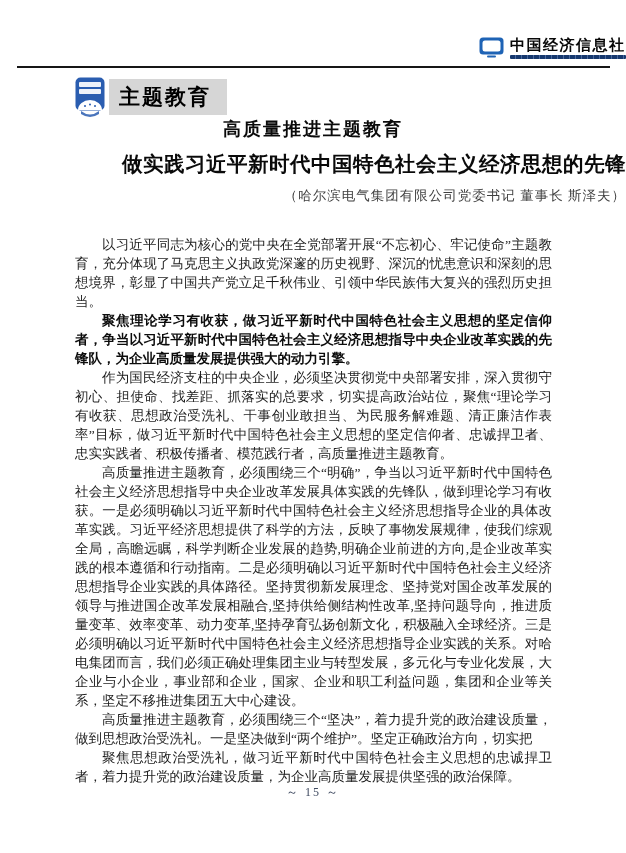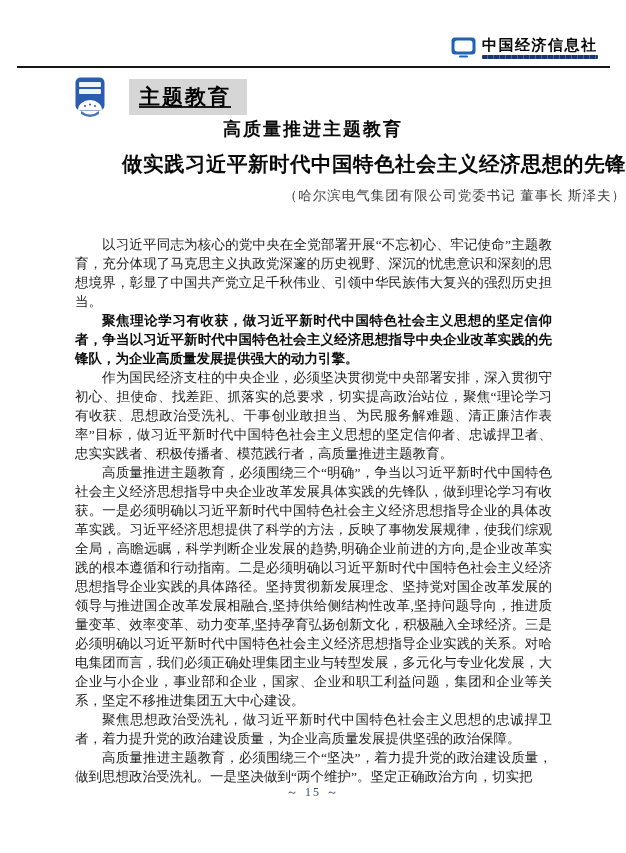--- a/index.html
+++ b/index.html
@@ -10,40 +10,39 @@
     margin:0 auto;
     background:#ffffff;
     overflow:hidden;
     font-family:"Liberation Serif","DejaVu Serif",serif;
     color:#1d1d1d;
   }
   
   .header { padding-top:36px; }
   .logo-row {
     display:flex; justify-content:flex-end; align-items:center;
-    padding-right:28px; gap:6px;
+    gap:6px;
   }
   .logo-icon { width:25px; height:21px; display:inline-block; }
   .logo-text-wrap { display:flex; flex-direction:column; align-items:flex-start; }
   .logo-text {
     font-family:"Liberation Sans","DejaVu Sans",sans-serif;
     font-weight:bold; font-size:15px; letter-spacing:1.5px; color:#080808;
     line-height:17px; white-space:nowrap;
   }
   .logo-tagline-bar {
     width:116px; height:4px; margin-top:2px;
     background:repeating-linear-gradient(90deg,#16386e 0 5px,#4a6aa0 5px 6px);
     border-radius:1px;
   }
   .header-rule { height:2px; background:#161616; margin:7px 16px 0 17px; }
   
   .badge-row {
-    display:flex; align-items:flex-start; gap:24px;
+    display:flex; align-items:flex-start; gap:4px;
     margin:9px 0 0 75px;
-    text-decoration:underline;
   }
   .badge-icon { width:30px; height:40px; display:inline-block; flex:0 0 auto; }
   .badge-label {
     display:inline-block;
     background:#d6d6d6;
     font-family:"Liberation Sans","DejaVu Sans",sans-serif;
     font-weight:bold; font-size:21px; color:#000;
     letter-spacing:2px;
     padding:5px 16px 5px 10px;
     margin-top:2px;
@@ -127,21 +126,21 @@
 
   <h1 class="title">高质量推进主题教育</h1>
   <h2 class="subtitle">做实践习近平新时代中国特色社会主义经济思想的先锋</h2>
   <div class="byline">（哈尔滨电气集团有限公司党委书记 董事长 斯泽夫）</div>
 
   <div class="body">
       <p class="para">以习近平同志为核心的党中央在全党部署开展“不忘初心、牢记使命”主题教育，充分体现了马克思主义执政党深邃的历史视野、深沉的忧患意识和深刻的思想境界，彰显了中国共产党立足千秋伟业、引领中华民族伟大复兴的强烈历史担当。</p>
       <p class="para bold">聚焦理论学习有收获，做习近平新时代中国特色社会主义思想的坚定信仰者，争当以习近平新时代中国特色社会主义经济思想指导中央企业改革实践的先锋队，为企业高质量发展提供强大的动力引擎。</p>
       <p class="para">作为国民经济支柱的中央企业，必须坚决贯彻党中央部署安排，深入贯彻守初心、担使命、找差距、抓落实的总要求，切实提高政治站位，聚焦“理论学习有收获、思想政治受洗礼、干事创业敢担当、为民服务解难题、清正廉洁作表率”目标，做习近平新时代中国特色社会主义思想的坚定信仰者、忠诚捍卫者、忠实实践者、积极传播者、模范践行者，高质量推进主题教育。</p>
       <p class="para">高质量推进主题教育，必须围绕三个“明确”，争当以习近平新时代中国特色社会主义经济思想指导中央企业改革发展具体实践的先锋队，做到理论学习有收获。一是必须明确以习近平新时代中国特色社会主义经济思想指导企业的具体改革实践。习近平经济思想提供了科学的方法，反映了事物发展规律，使我们综观全局，高瞻远瞩，科学判断企业发展的趋势,明确企业前进的方向,是企业改革实践的根本遵循和行动指南。二是必须明确以习近平新时代中国特色社会主义经济思想指导企业实践的具体路径。坚持贯彻新发展理念、坚持党对国企改革发展的领导与推进国企改革发展相融合,坚持供给侧结构性改革,坚持问题导向，推进质量变革、效率变革、动力变革,坚持孕育弘扬创新文化，积极融入全球经济。三是必须明确以习近平新时代中国特色社会主义经济思想指导企业实践的关系。对哈电集团而言，我们必须正确处理集团主业与转型发展，多元化与专业化发展，大企业与小企业，事业部和企业，国家、企业和职工利益问题，集团和企业等关系，坚定不移推进集团五大中心建设。</p>
+      <p class="para">高质量推进主题教育，必须围绕三个“坚决”，着力提升党的政治建设质量，做到思想政治受洗礼。一是坚决做到“两个维护”。坚定正确政治方向，切实把</p>
       <p class="para">聚焦思想政治受洗礼，做习近平新时代中国特色社会主义思想的忠诚捍卫者，着力提升党的政治建设质量，为企业高质量发展提供坚强的政治保障。</p>
-      <p class="para">高质量推进主题教育，必须围绕三个“坚决”，着力提升党的政治建设质量，做到思想政治受洗礼。一是坚决做到“两个维护”。坚定正确政治方向，切实把</p>
     </div>
 
   <div class="footer">
     <span>～ 15 ～</span>
   </div>
 
 </div>
 
 </body></html>

